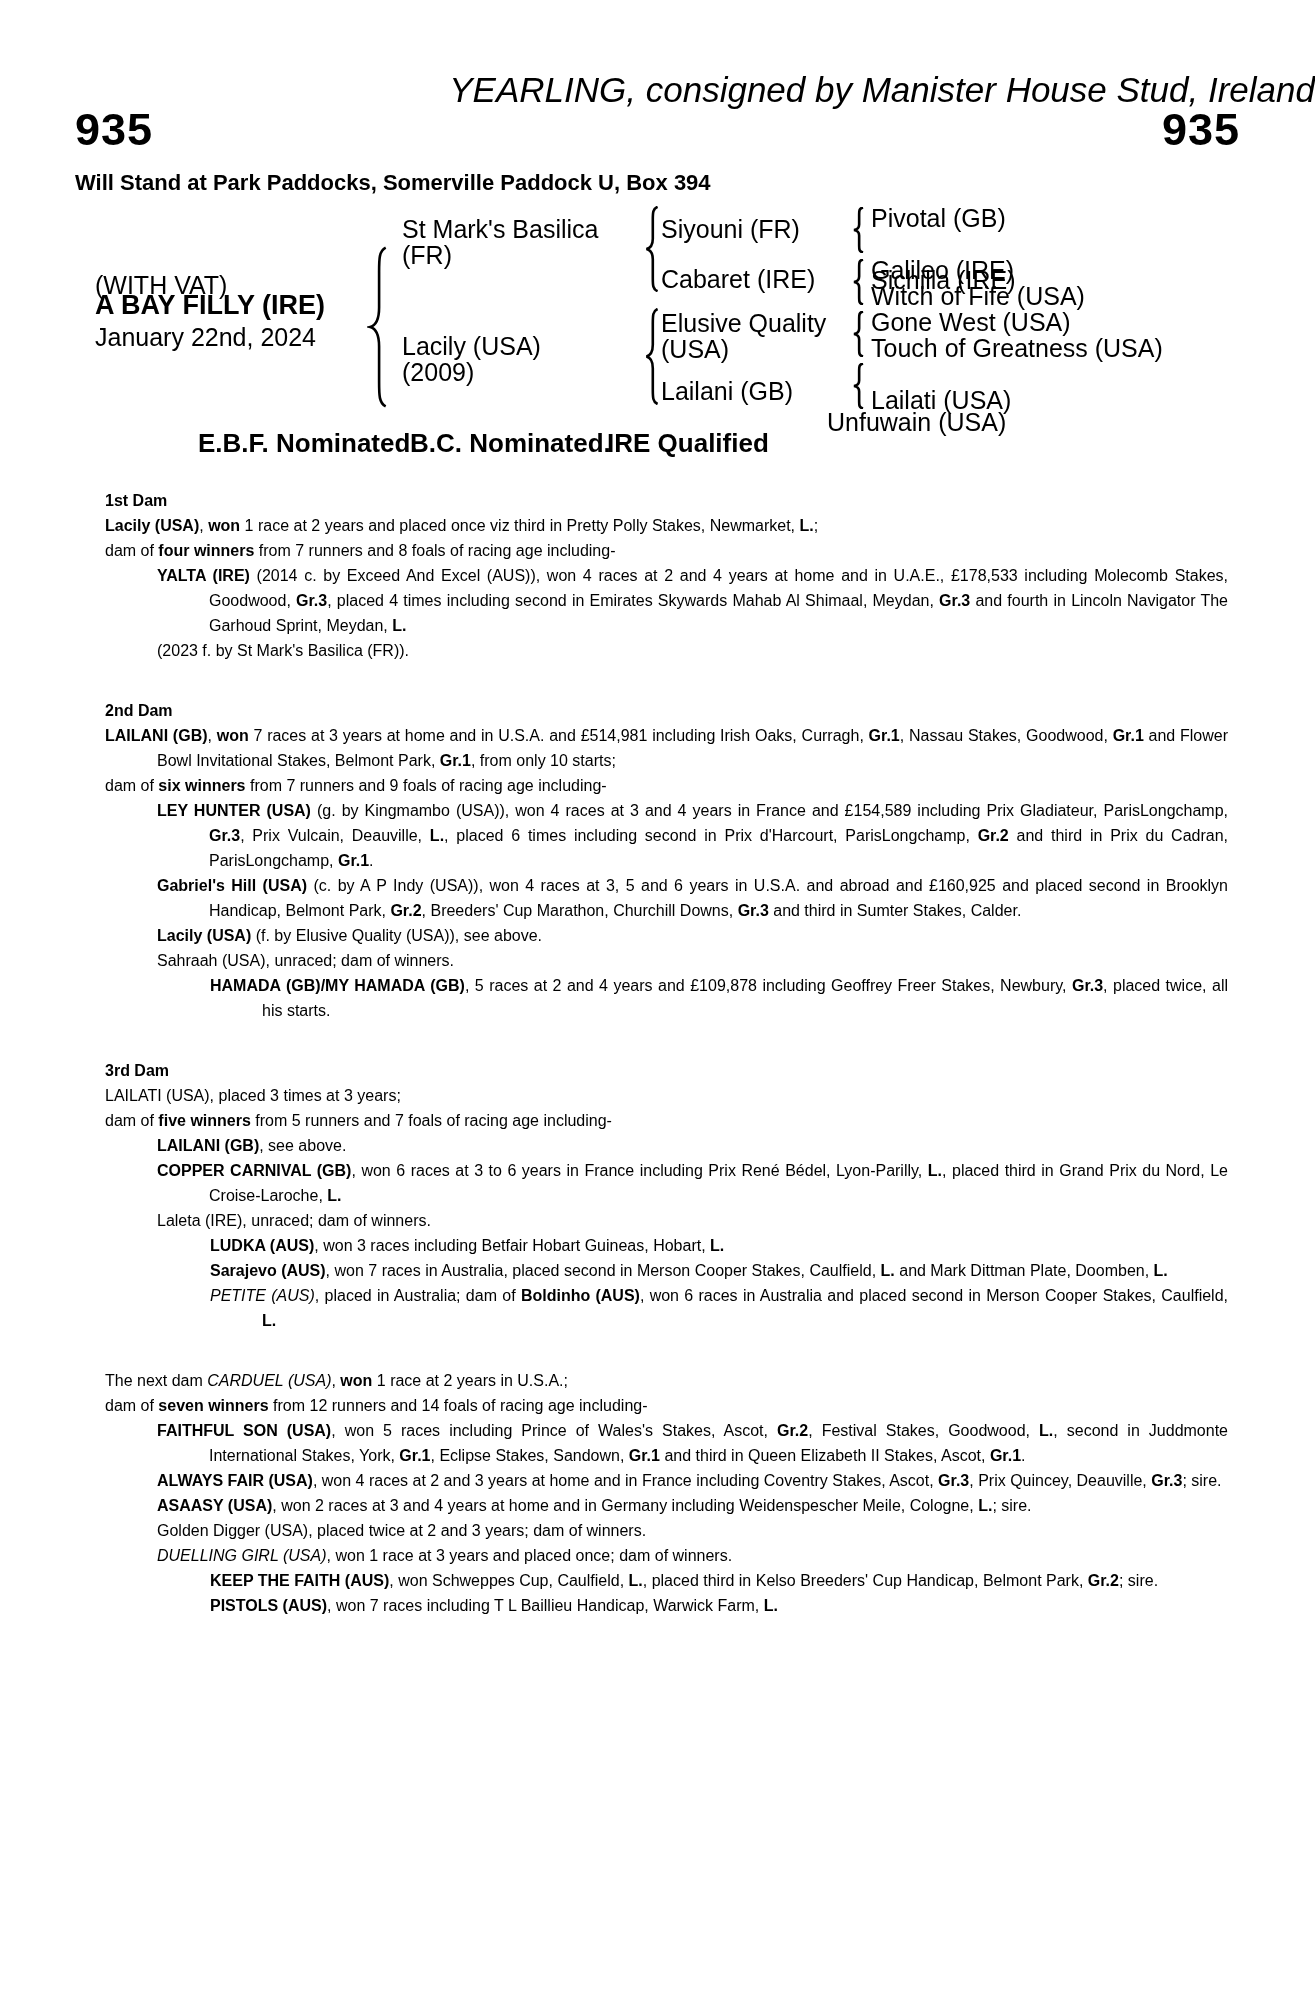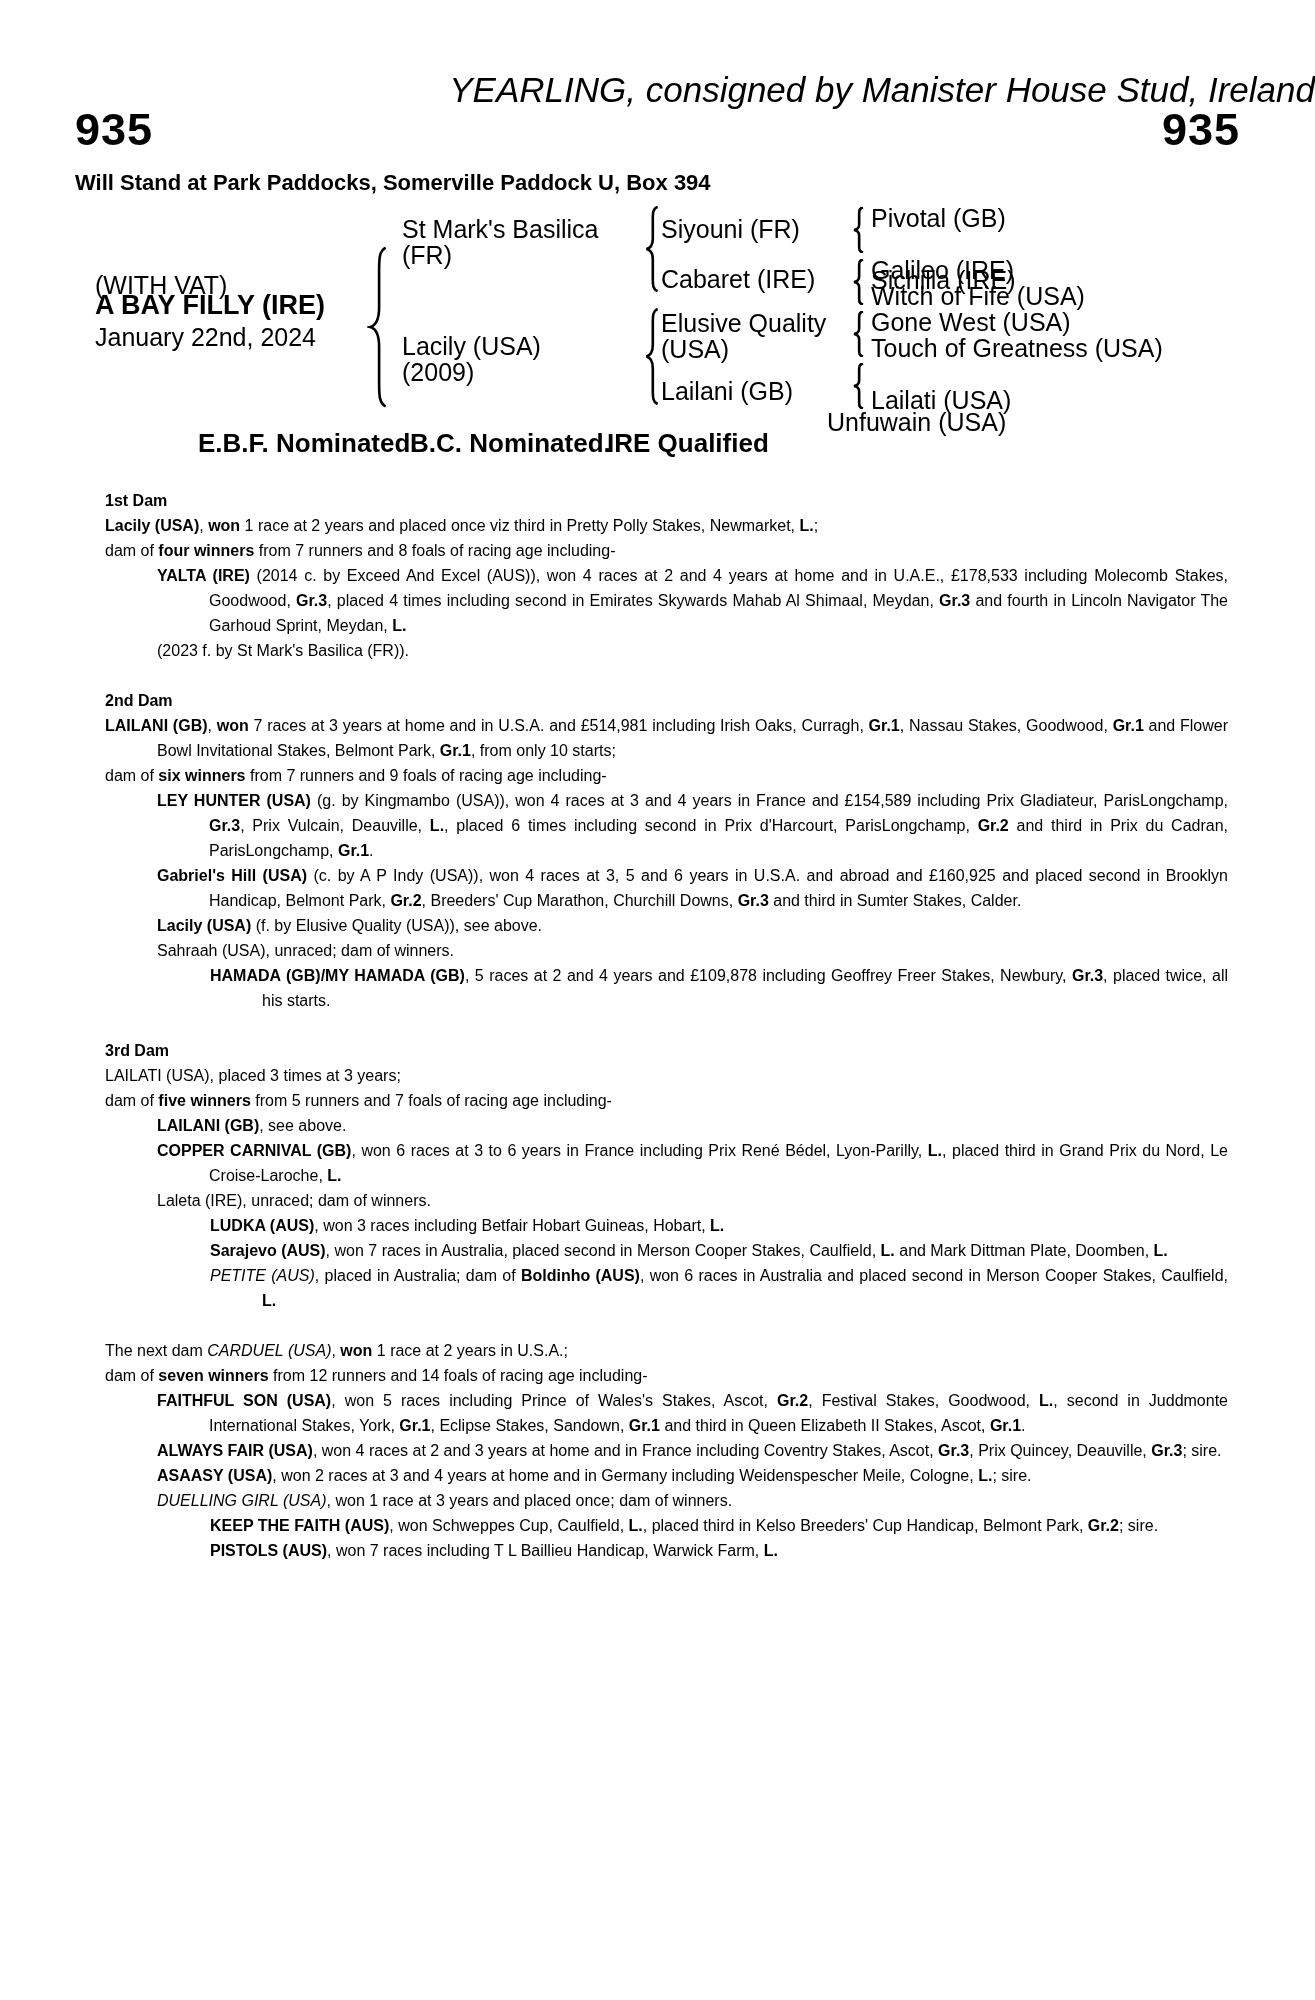--- a/index.html
+++ b/index.html
@@ -25,21 +25,21 @@
   .brace{position:absolute;}
   .brace path{stroke:#000;fill:none;stroke-width:2.6;}
   
   .nom{top:428px;font-weight:700;font-size:26px;}
   
   .bodytext{
     top:488px;left:105px;width:1123px;
     font-size:16px;line-height:25px;
     text-align:justify;
   }
-  .section{margin-top:25px;}
+  .section{margin-top:35px;}
   .section:first-child{margin-top:0;}
   .dam-heading{font-weight:700;}
   .para{margin:0;}
   .ind0{padding-left:52px;text-indent:-52px;}
   .ind1{padding-left:104px;text-indent:-52px;}
   .ind2{padding-left:157px;text-indent:-52px;}
   .r-n{font-weight:400;}
   .r-b{font-weight:700;}
   .r-i{font-style:italic;}
 </style>
@@ -142,19 +142,20 @@
         <div class="para ind2"><span class="r-b">LUDKA (AUS)</span><span class="r-n">, won 3 races including Betfair Hobart Guineas, Hobart, </span><span class="r-b">L.</span></div>
         <div class="para ind2"><span class="r-b">Sarajevo (AUS)</span><span class="r-n">, won 7 races in Australia, placed second in Merson Cooper Stakes, Caulfield, </span><span class="r-b">L.</span><span class="r-n"> and Mark Dittman Plate, Doomben, </span><span class="r-b">L.</span></div>
         <div class="para ind2"><span class="r-i">PETITE (AUS)</span><span class="r-n">, placed in Australia; dam of </span><span class="r-b">Boldinho (AUS)</span><span class="r-n">, won 6 races in Australia and placed second in Merson Cooper Stakes, Caulfield, </span><span class="r-b">L.</span></div>
       </div>
       <div class="section">
         <div class="para ind0"><span class="r-n">The next dam </span><span class="r-i">CARDUEL (USA)</span><span class="r-n">, </span><span class="r-b">won</span><span class="r-n"> 1 race at 2 years in U.S.A.;</span></div>
         <div class="para ind0"><span class="r-n">dam of </span><span class="r-b">seven winners</span><span class="r-n"> from 12 runners and 14 foals of racing age including-</span></div>
         <div class="para ind1"><span class="r-b">FAITHFUL SON (USA)</span><span class="r-n">, won 5 races including Prince of Wales's Stakes, Ascot, </span><span class="r-b">Gr.2</span><span class="r-n">, Festival Stakes, Goodwood, </span><span class="r-b">L.</span><span class="r-n">, second in Juddmonte International Stakes, York, </span><span class="r-b">Gr.1</span><span class="r-n">, Eclipse Stakes, Sandown, </span><span class="r-b">Gr.1</span><span class="r-n"> and third in Queen Elizabeth II Stakes, Ascot, </span><span class="r-b">Gr.1</span><span class="r-n">.</span></div>
         <div class="para ind1"><span class="r-b">ALWAYS FAIR (USA)</span><span class="r-n">, won 4 races at 2 and 3 years at home and in France including Coventry Stakes, Ascot, </span><span class="r-b">Gr.3</span><span class="r-n">, Prix Quincey, Deauville, </span><span class="r-b">Gr.3</span><span class="r-n">; sire.</span></div>
         <div class="para ind1"><span class="r-b">ASAASY (USA)</span><span class="r-n">, won 2 races at 3 and 4 years at home and in Germany including Weidenspescher Meile, Cologne, </span><span class="r-b">L.</span><span class="r-n">; sire.</span></div>
+        <div class="para ind1"><span class="r-n">Golden Digger (USA), placed twice at 2 and 3 years; dam of winners.</span></div>
         <div class="para ind1"><span class="r-i">DUELLING GIRL (USA)</span><span class="r-n">, won 1 race at 3 years and placed once; dam of winners.</span></div>
         <div class="para ind2"><span class="r-b">KEEP THE FAITH (AUS)</span><span class="r-n">, won Schweppes Cup, Caulfield, </span><span class="r-b">L.</span><span class="r-n">, placed third in Kelso Breeders' Cup Handicap, Belmont Park, </span><span class="r-b">Gr.2</span><span class="r-n">; sire.</span></div>
         <div class="para ind2"><span class="r-b">PISTOLS (AUS)</span><span class="r-n">, won 7 races including T L Baillieu Handicap, Warwick Farm, </span><span class="r-b">L.</span></div>
       </div>
     </div>
 
 </div>
 
 </body></html>

